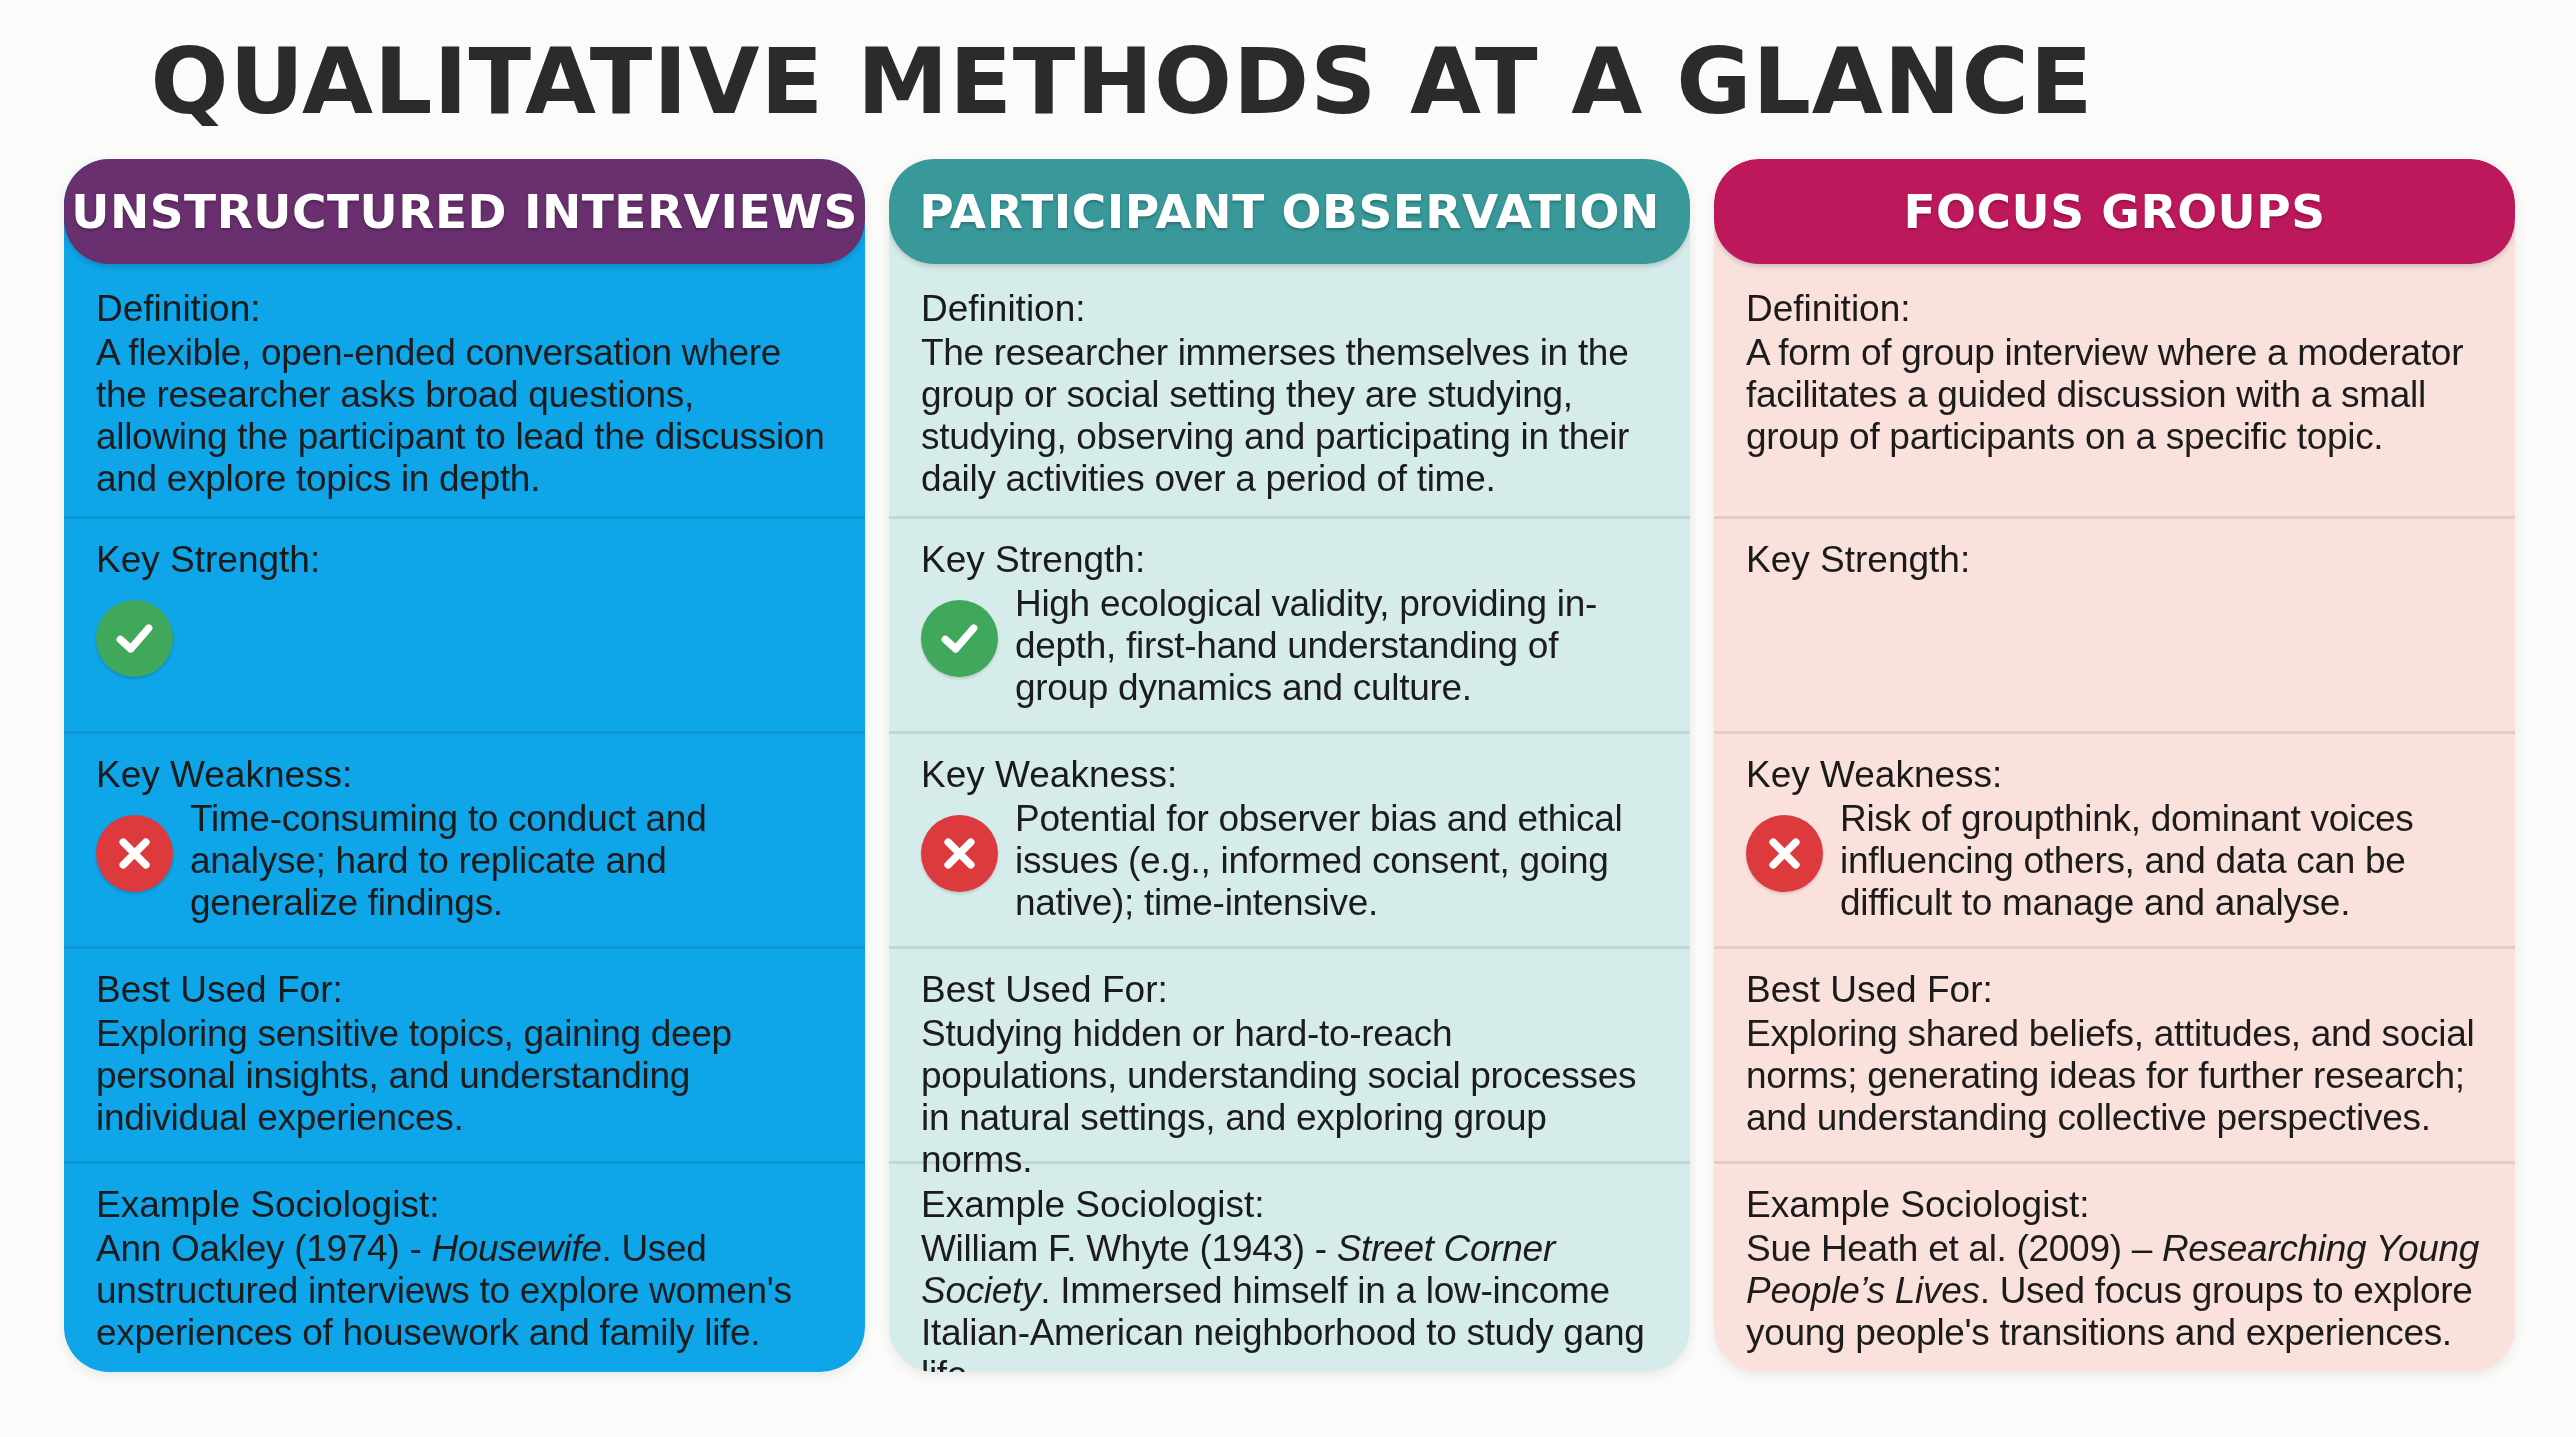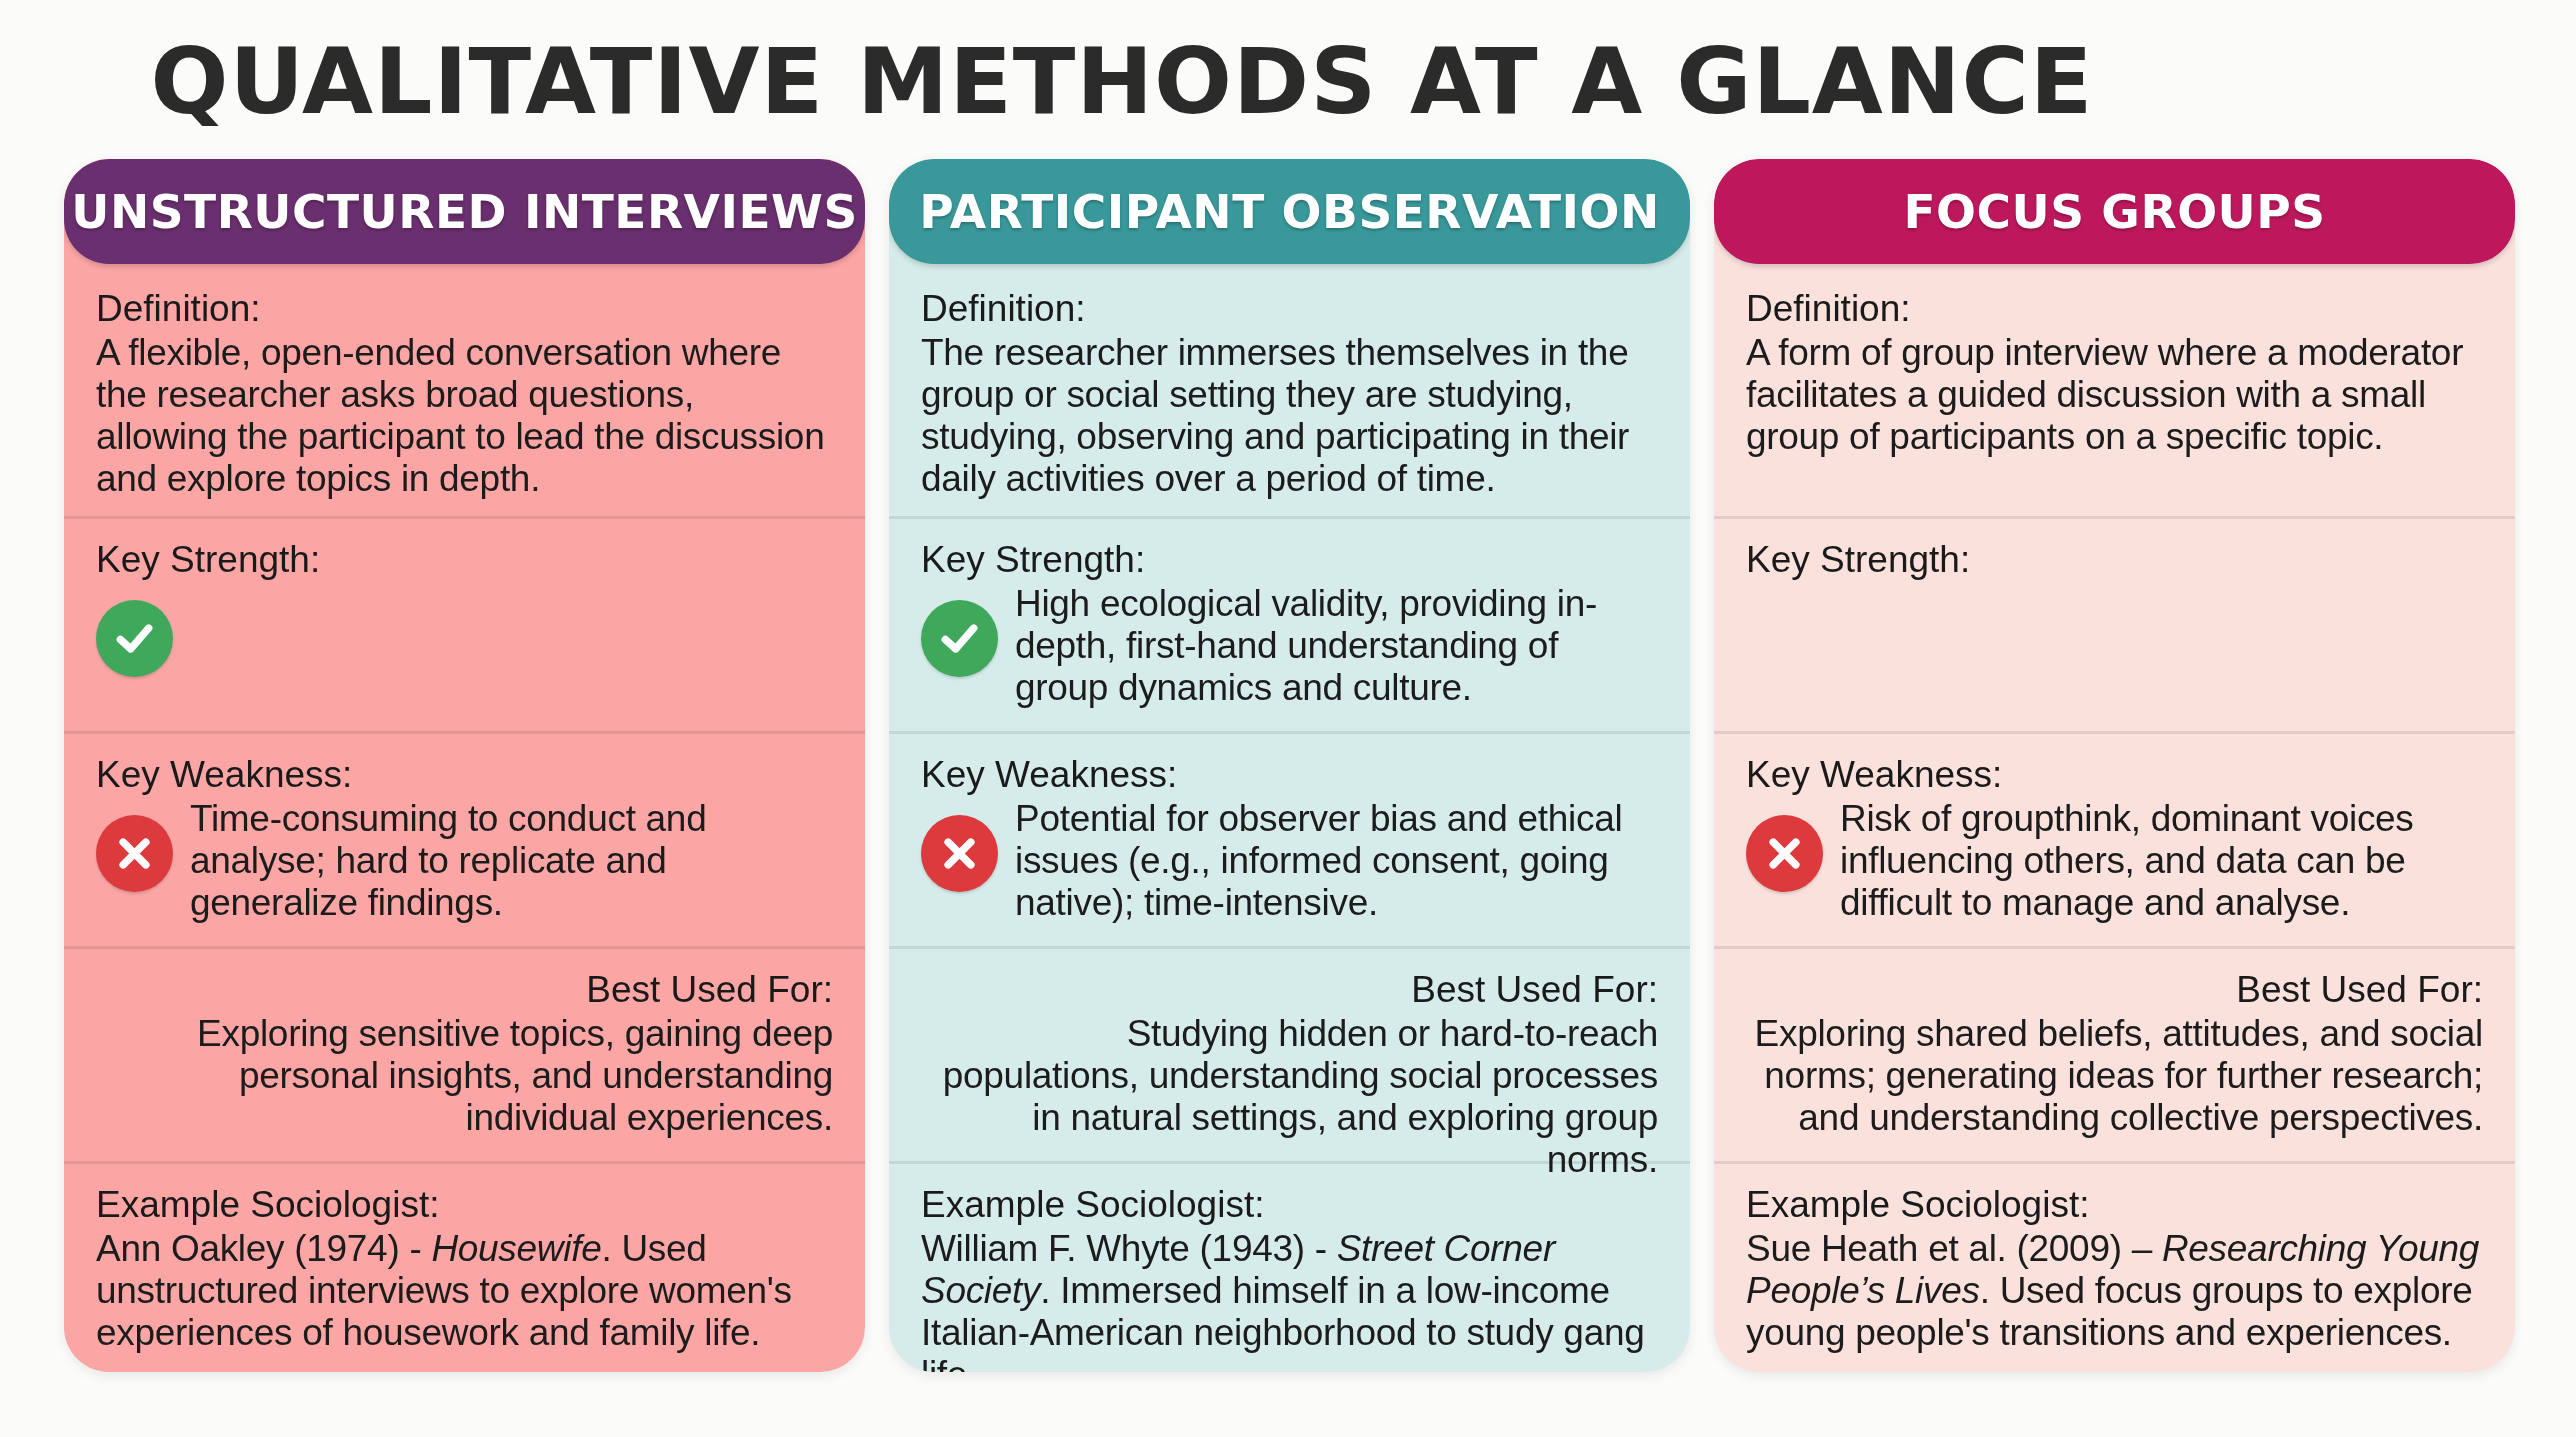--- a/index.html
+++ b/index.html
@@ -41,21 +41,21 @@
     box-shadow: 0 2.8px 5.6px rgba(0,0,0,0.15);
   }
   .section {
     padding: 0 32px;
     border-bottom: 3.7px solid rgba(0,0,0,0.09);
   }
   .section:last-child { border-bottom: none; }
   .section.s-def { height: 255px; padding-top: 20.6px; }
   .section.s-str { height: 215px; padding-top: 17px; }
   .section.s-weak { height: 215px; padding-top: 17px; }
-  .section.s-best { height: 215px; padding-top: 17px; text-align: right; }
+  .section.s-best { height: 215px; padding-top: 17px; }
   .section.s-ex { height: 208px; padding-top: 17px; }
   .label {
     font-weight: normal; font-size: 37px; line-height: 47px;
     color: #1a1a1a;
   }
   .body-text {
     font-size: 37px; line-height: 42px; color: #1c1c1c;
     letter-spacing: -0.3px;
   }
   .icon-row { display: flex; align-items: flex-start; }
@@ -72,21 +72,21 @@
   em { font-style: italic; }
 </style>
 </head>
 <body>
 
 <div class="page">
   <h1 class="title">QUALITATIVE METHODS AT A GLANCE</h1>
 
   <div class="columns">
 
-    <div class="card" style="background:#fca5a5;">
+    <div class="card" style="background:#0ea5e9;">
       <div class="card-header" style="background:#6a2f6e;">
         <span>UNSTRUCTURED INTERVIEWS</span>
       </div>
       <div class="section s-def">
         <div class="label">Definition:</div>
         <div class="body-text">A flexible, open-ended conversation where the researcher asks broad questions, allowing the participant to lead the discussion and explore topics in depth.</div>
       </div>
       <div class="section s-str">
         <div class="label">Key Strength:</div>
         <div class="icon-row">

